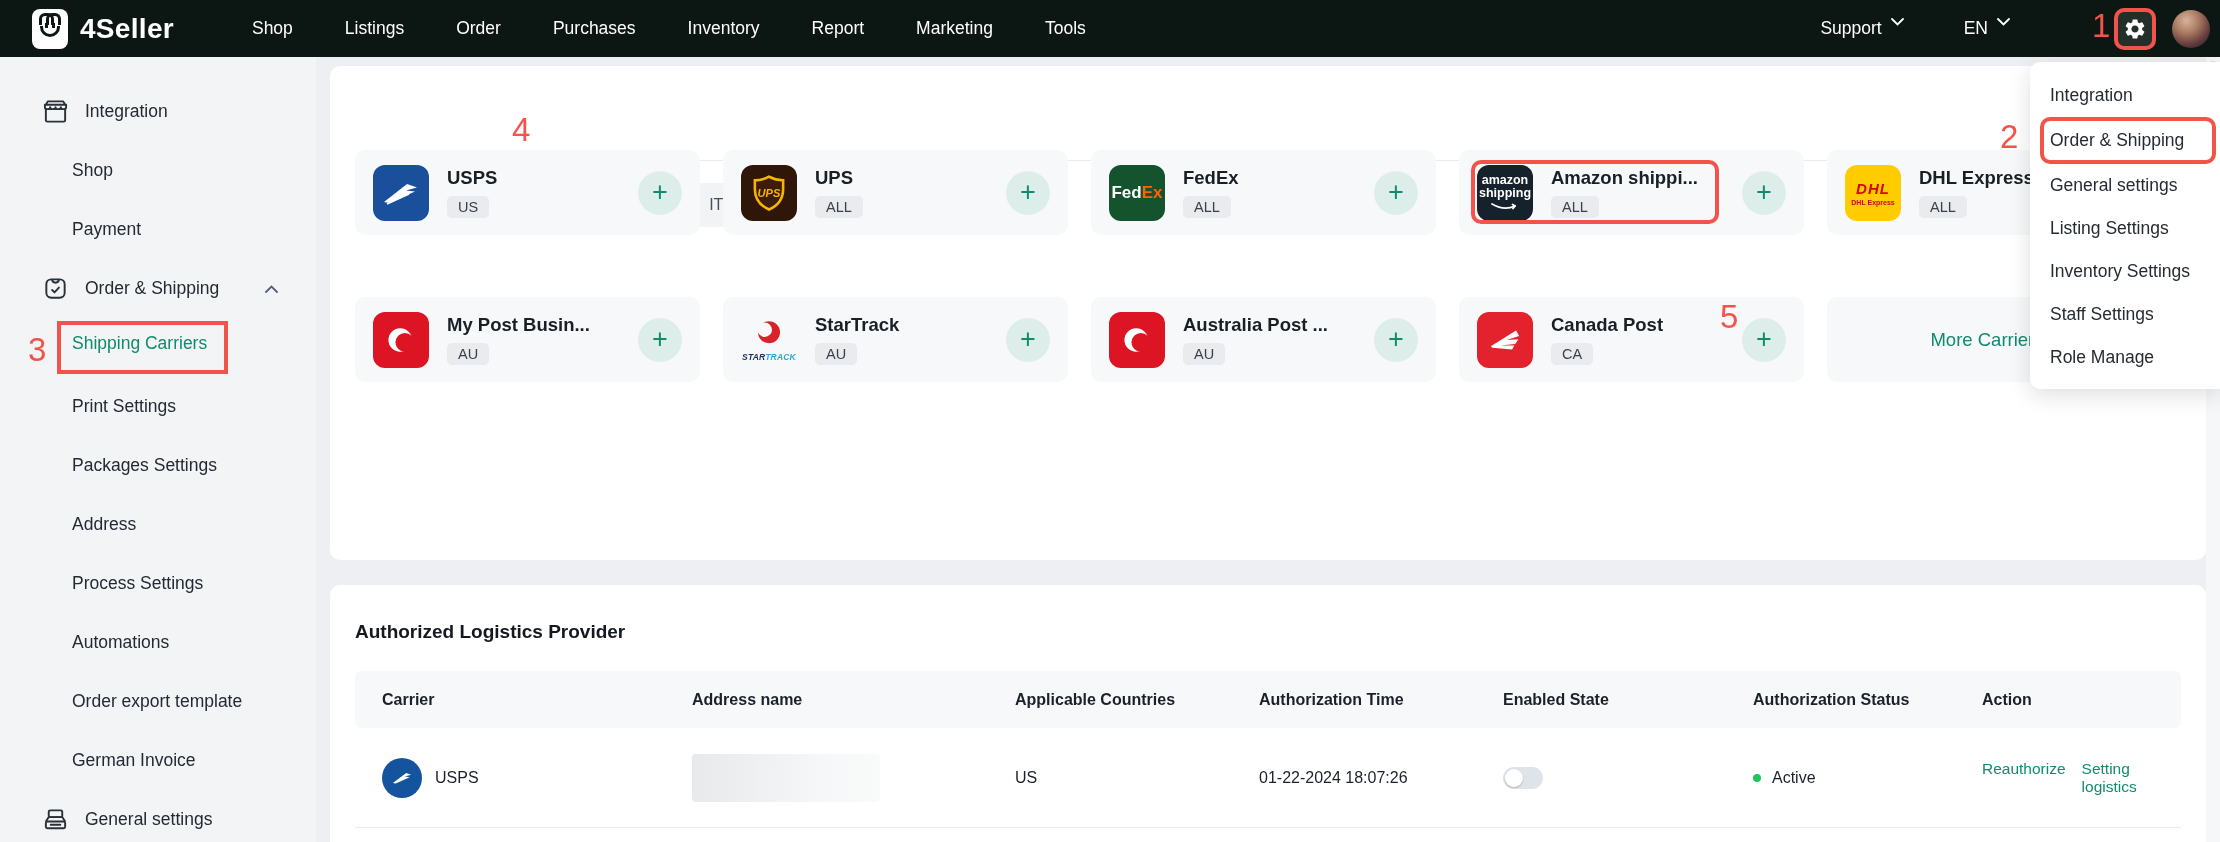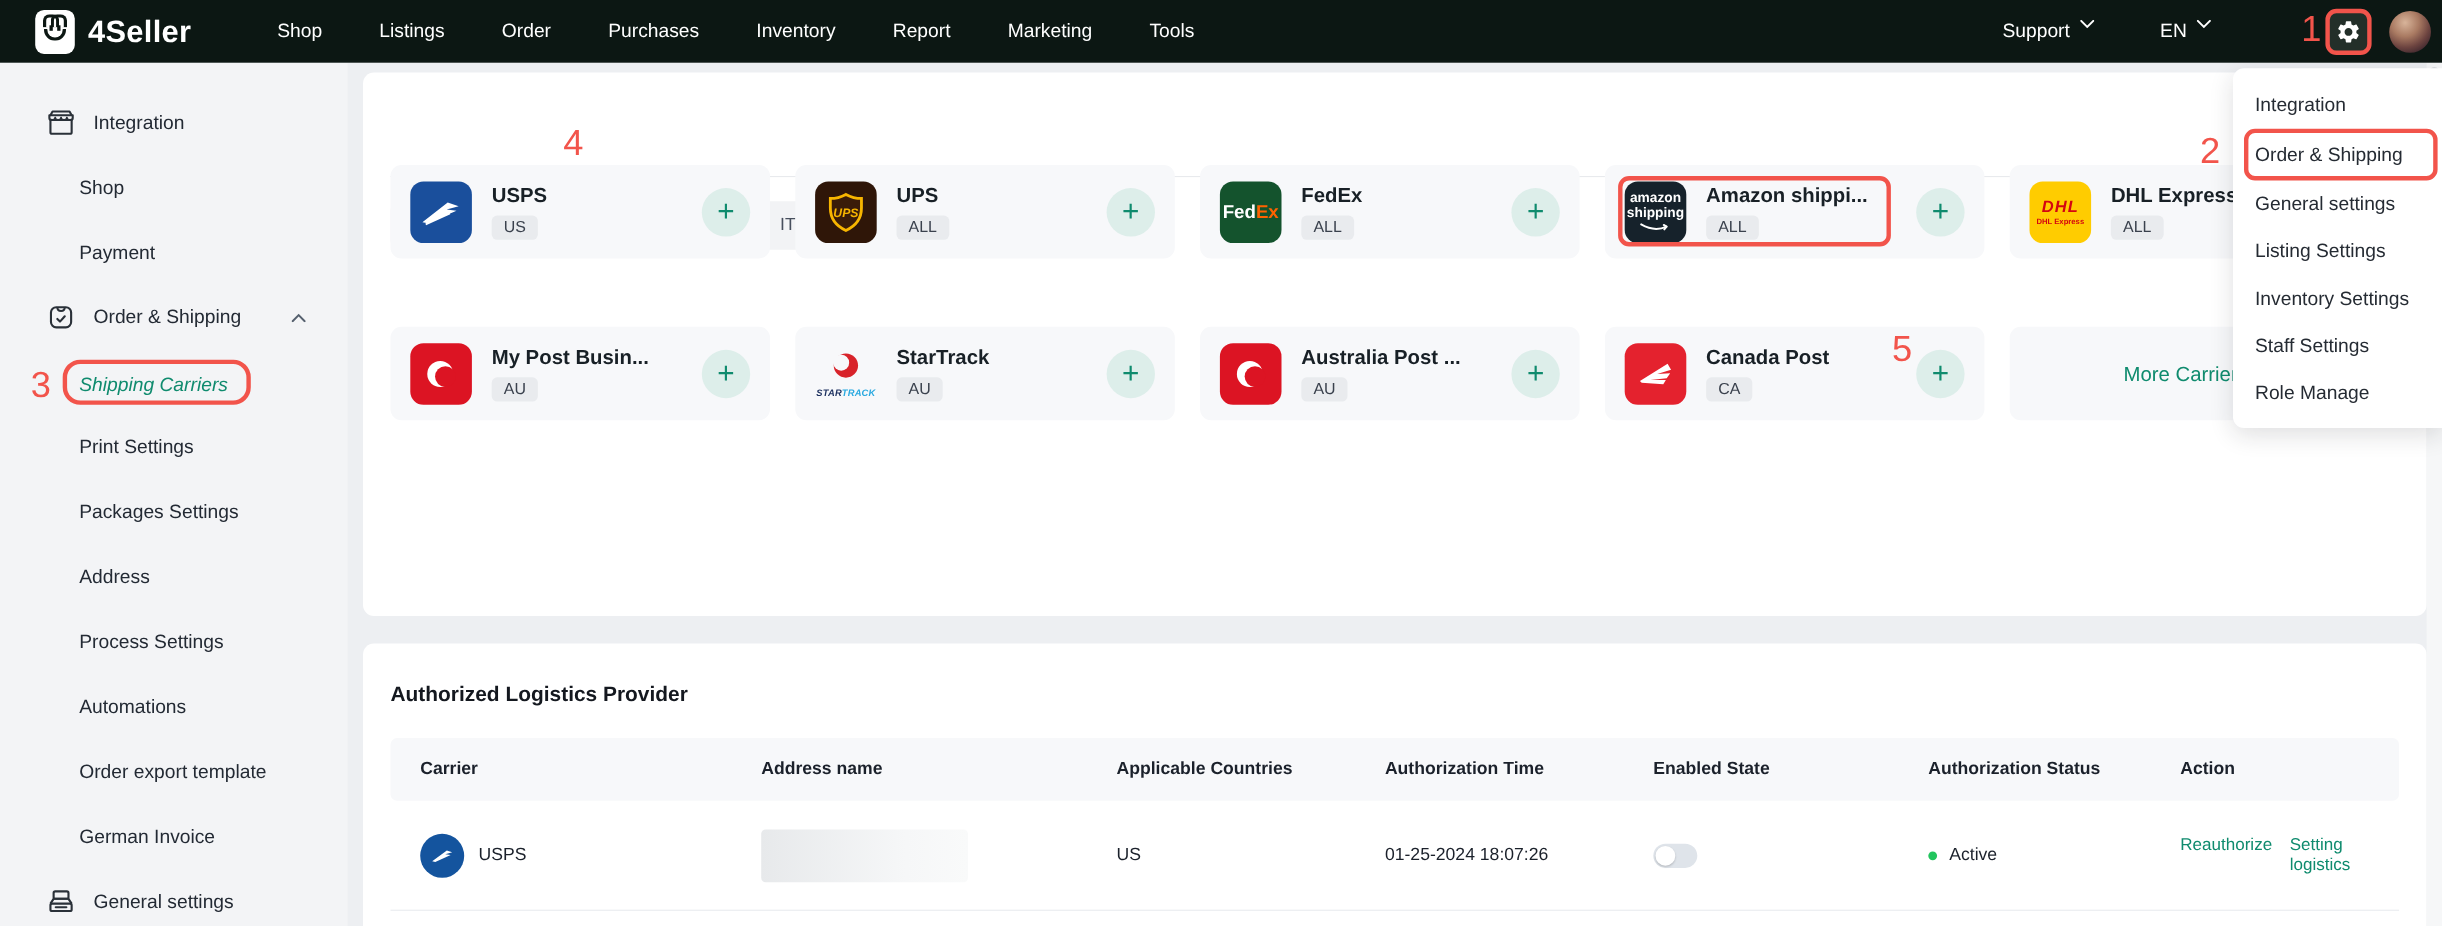--- a/index.html
+++ b/index.html
@@ -39,21 +39,21 @@
     background:#232f29;display:flex;align-items:center;justify-content:center;cursor:pointer;}
   .avatar{margin-left:16px;width:38px;height:38px;border-radius:50%;cursor:pointer;
     background:radial-gradient(circle at 38% 28%,#d8b49a 0%,#a97a62 35%,#6d4440 62%,#33202a 88%,#241822 100%);}
   .lang{margin-left:60px;}
   
   .sidebar{position:absolute;top:57px;left:0;width:316px;bottom:0;background:var(--sidebar);padding-top:25px;z-index:5;}
   .side-item{height:59px;display:flex;align-items:center;padding-left:42px;font-size:17.5px;color:#232a34;cursor:pointer;}
   .side-item.indent{padding-left:72px;}
   .side-item .sicon{width:27px;height:27px;margin-right:16px;flex:none;}
   .side-item .collapse{margin-left:auto;margin-right:38px;}
-  .side-active-box{border:4px solid var(--red);border-radius:16px;padding:8px 17px 4px 11px;margin-left:-15px;color:var(--teal);font-style:italic;}
+  .side-active-box{border:4px solid var(--red);border-radius:0;padding:8px 17px 16px 11px;margin-left:-15px;color:var(--teal);}
   
   .panel{position:absolute;background:var(--panel);border-radius:10px;}
   .panel-1{left:330px;top:66px;width:1876px;height:494px;}
   .panel-2{left:330px;top:585px;width:1876px;height:300px;}
   
   .tabs{position:relative;display:flex;gap:53px;padding:34px 25px 0 25px;font-size:18.5px;color:#3d4654;}
   .tab{padding-bottom:22px;cursor:pointer;white-space:nowrap;}
   .tab-box{border:4px solid var(--red);border-radius:10px;padding:7px 15px;margin:-11px -15px;color:var(--teal);font-weight:500;}
   .tab-rule{position:absolute;left:25px;right:0;top:94px;height:1px;background:#e8eaed;}
   .tab-indicator{position:absolute;left:228px;top:91px;width:80px;height:4px;background:var(--teal);border-radius:2px;}
@@ -360,21 +360,21 @@
           <svg width="28" height="28" viewBox="0 0 40 40">
               <path d="M7 27 L26 13 L33 15.5 L24 18 L31 19 L11 28 Z" fill="#fff"></path>
             </svg>
         </span>
         <span>USPS</span>
       </div>
       <div>
           <span class="blurbox"></span>
         </div>
       <div>US</div>
-      <div>01-25-2024 18:07:26</div>
+      <div>01-22-2024 18:07:26</div>
       <div>
         <span class="toggle">
             <span class="knob"></span>
           </span>
       </div>
       <div>
         <span class="status-dot"></span>
         <span>Active</span>
       </div>
       <div class="action-col">

